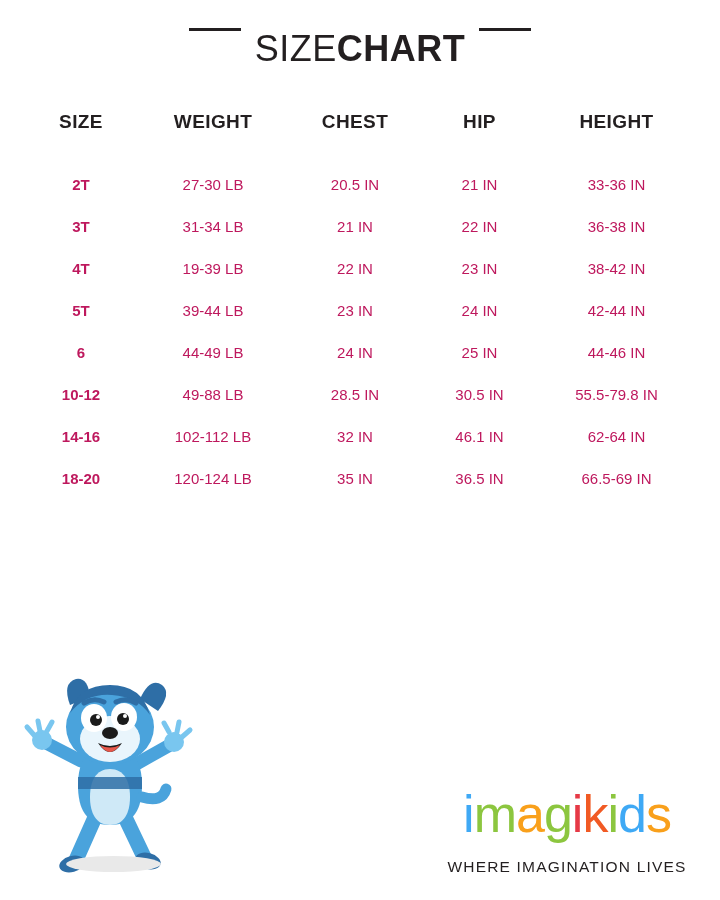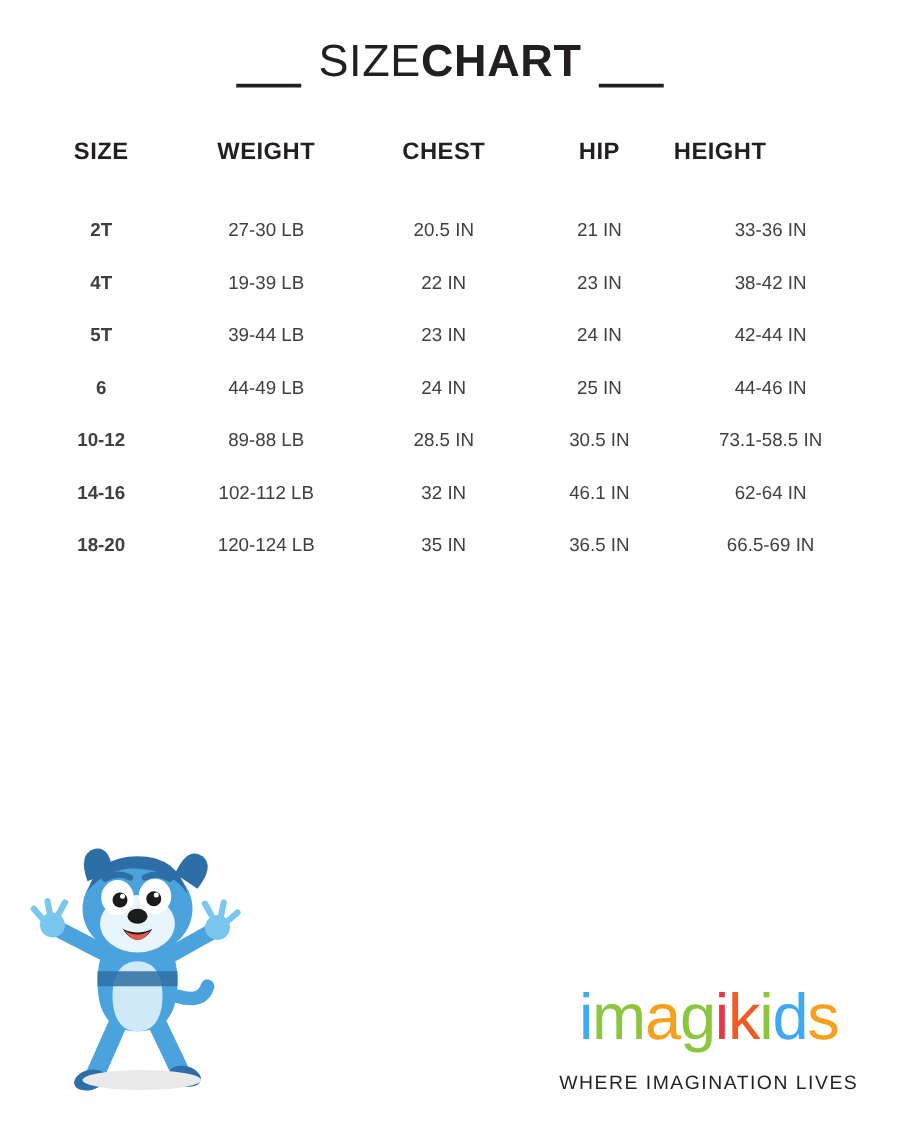--- a/index.html
+++ b/index.html
@@ -12,21 +12,21 @@
     height: 900px;
     font-family: "Liberation Sans", sans-serif;
     color: #231f20;
     position: relative;
     overflow: hidden;
   }
 
   
   .title-row {
     display: flex;
-    align-items: flex-end;
+    align-items: flex-start;
     justify-content: center;
     gap: 14px;
     padding-top: 28px;
   }
   .title-rule {
     height: 3px;
     background: #231f20;
     width: 52px;
     flex: 0 0 auto;
   }
@@ -52,34 +52,34 @@
   .chart th {
     font-size: 19px;
     font-weight: 700;
     letter-spacing: 0.4px;
     padding-bottom: 30px;
     color: #231f20;
   }
   .chart td {
     font-size: 15px;
     font-weight: 400;
-    color: #404040;
+    color: #be185d;
     padding: 12.5px 0;
     text-align: center;
   }
   .chart td.size-cell {
     font-weight: 700;
     font-size: 15px;
   }
   
   .col-size   { width: 110px; text-align: center; }
   .col-weight { width: 150px; }
   .col-chest  { width: 130px; text-align: center; }
   .col-hip    { width: 115px; text-align: center; }
-  .col-height { width: 155px; text-align: left; }
+  .col-height { width: 155px; text-align: center; }
 
   
   .character {
     position: absolute;
     left: 18px;
     bottom: 20px;
     width: 190px;
     height: 215px;
   }
   .shadow {
@@ -147,20 +147,27 @@
   </thead>
   <tbody>
     <tr>
       <td class="col-size size-cell">2T</td>
       <td class="col-weight">27-30 LB</td>
       <td class="col-chest">20.5 IN</td>
       <td class="col-hip">21 IN</td>
       <td class="col-height">33-36 IN</td>
     </tr>
     <tr>
+      <td class="col-size size-cell">3T</td>
+      <td class="col-weight">31-34 LB</td>
+      <td class="col-chest">21 IN</td>
+      <td class="col-hip">22 IN</td>
+      <td class="col-height">36-38 IN</td>
+    </tr>
+    <tr>
       <td class="col-size size-cell">4T</td>
       <td class="col-weight">19-39 LB</td>
       <td class="col-chest">22 IN</td>
       <td class="col-hip">23 IN</td>
       <td class="col-height">38-42 IN</td>
     </tr>
     <tr>
       <td class="col-size size-cell">5T</td>
       <td class="col-weight">39-44 LB</td>
       <td class="col-chest">23 IN</td>
@@ -169,24 +176,24 @@
     </tr>
     <tr>
       <td class="col-size size-cell">6</td>
       <td class="col-weight">44-49 LB</td>
       <td class="col-chest">24 IN</td>
       <td class="col-hip">25 IN</td>
       <td class="col-height">44-46 IN</td>
     </tr>
     <tr>
       <td class="col-size size-cell">10-12</td>
-      <td class="col-weight">89-88 LB</td>
+      <td class="col-weight">49-88 LB</td>
       <td class="col-chest">28.5 IN</td>
       <td class="col-hip">30.5 IN</td>
-      <td class="col-height">73.1-58.5 IN</td>
+      <td class="col-height">55.5-79.8 IN</td>
     </tr>
     <tr>
       <td class="col-size size-cell">14-16</td>
       <td class="col-weight">102-112 LB</td>
       <td class="col-chest">32 IN</td>
       <td class="col-hip">46.1 IN</td>
       <td class="col-height">62-64 IN</td>
     </tr>
     <tr>
       <td class="col-size size-cell">18-20</td>

